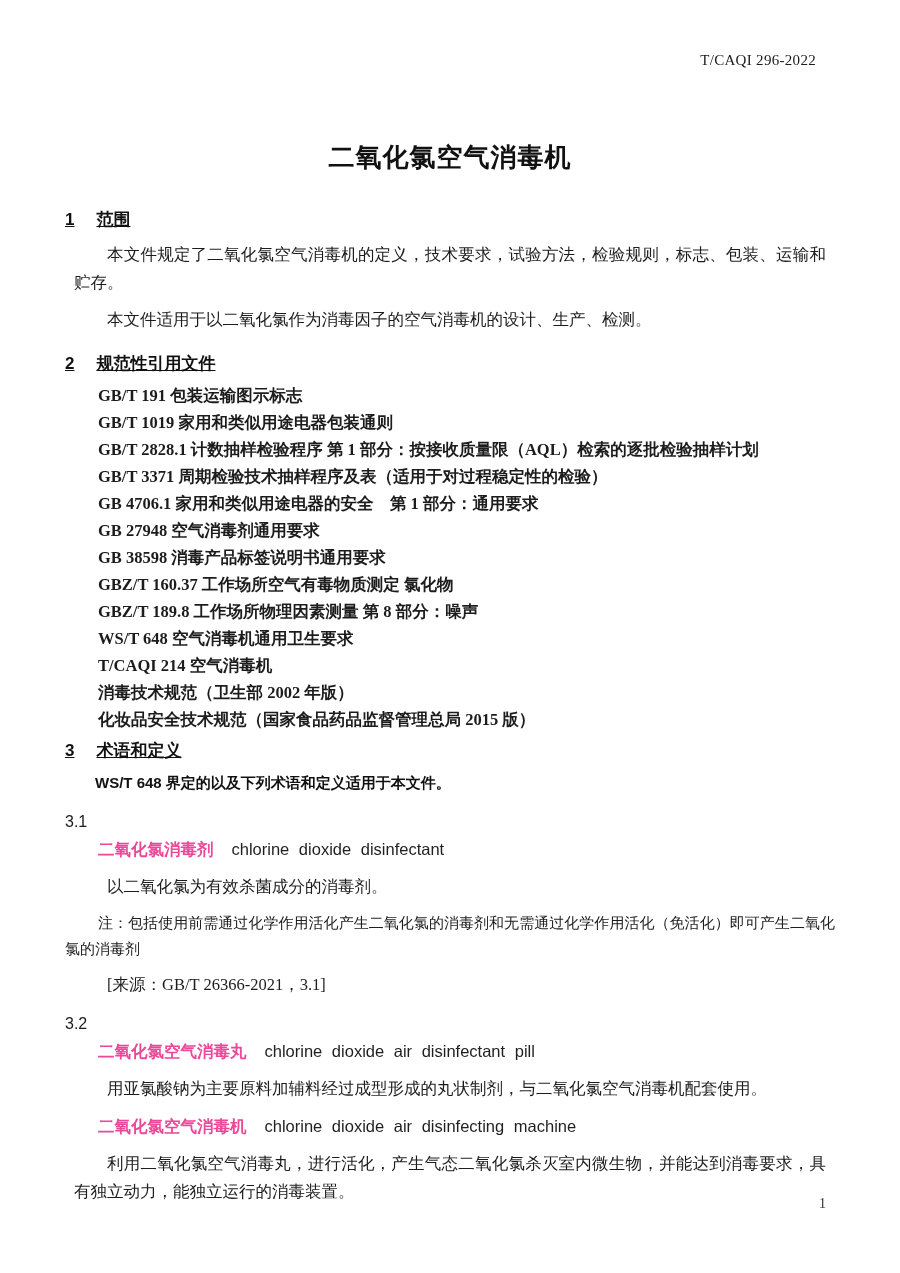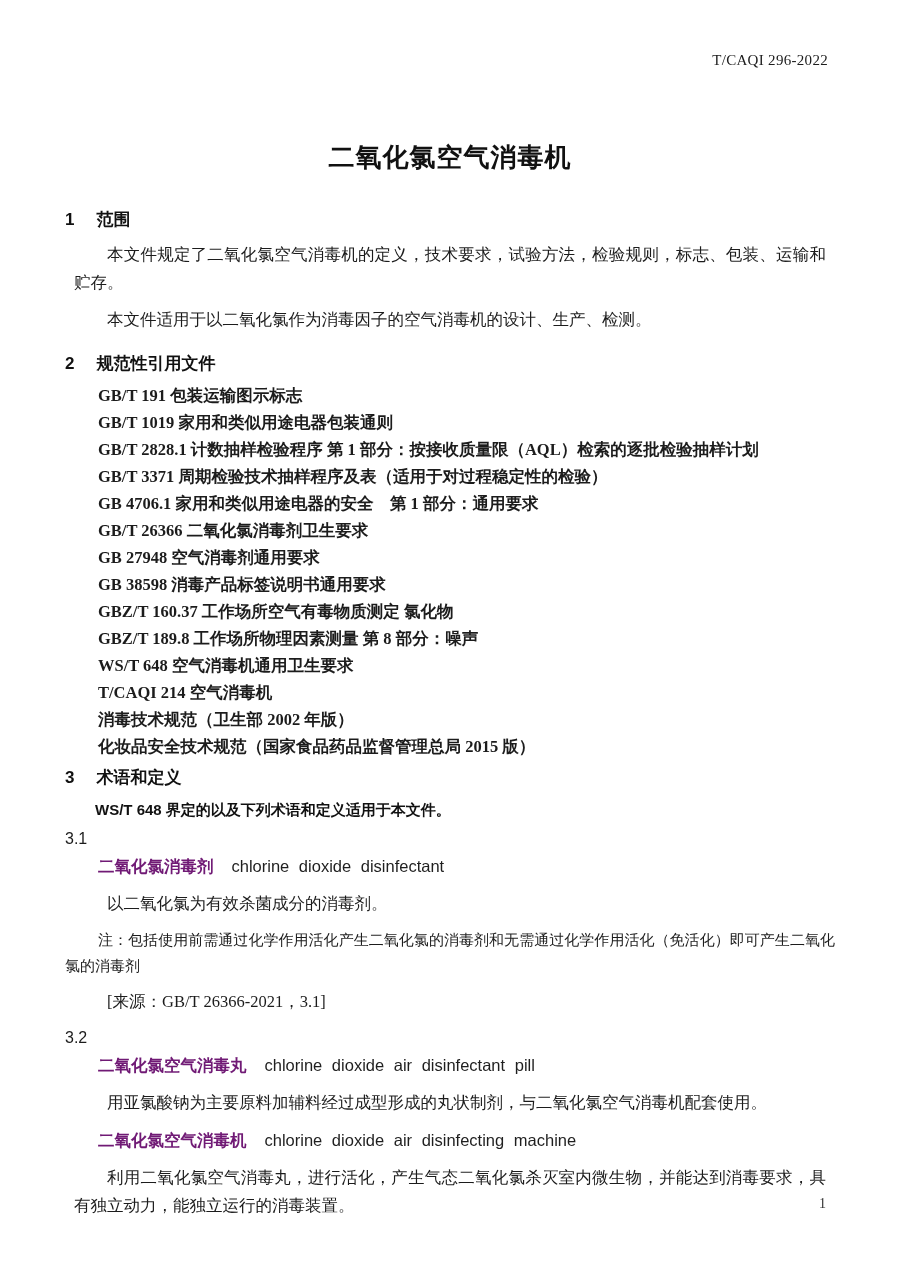--- a/index.html
+++ b/index.html
@@ -12,21 +12,21 @@
     width: 900px;
     height: 1273px;
     background: #ffffff;
     color: #1c1c1c;
     font-family: "Liberation Serif", "DejaVu Serif", serif;
     overflow: hidden;
   }
   .doc-header {
     position: absolute;
     top: 52px;
-    right: 72px;
+    right: 84px;
     font-size: 15px;
     letter-spacing: 0.3px;
     color: #1c1c1c;
   }
   .doc-title {
     position: absolute;
     top: 140px;
     left: 0;
     right: 0;
     margin: 0;
@@ -43,20 +43,21 @@
     left: 65px;
     right: 65px;
   }
   .sec-heading {
     font-family: "Liberation Sans", "DejaVu Sans", sans-serif;
     font-weight: 700;
     font-size: 17px;
     line-height: 24px;
     margin: 0 0 6px 0;
     color: #111;
+    text-decoration: underline;
   }
   .sec-heading .sec-num { margin-right: 22px; }
   .mt-s2 { margin-top: 18px; }
   .mt-s3 { margin-top: 6px; }
   .body-para {
     font-size: 16.5px;
     line-height: 28px;
     margin: 9px;
     text-indent: 2em;
     text-align: justify;
@@ -74,33 +75,33 @@
     font-size: 15px;
     line-height: 28px;
     margin: 0;
     text-indent: 2em;
     color: #111;
   }
   .term-num {
     font-family: "Liberation Sans", "DejaVu Sans", sans-serif;
     font-size: 16px;
     line-height: 26px;
-    margin-top: 2px;
+    margin-top: 12px;
     color: #1c1c1c;
   }
   .term-line {
     margin: 0;
     line-height: 28px;
     text-indent: 2em;
     font-size: 16.5px;
   }
   .term-zh {
     font-family: "Liberation Sans", "DejaVu Sans", sans-serif;
     font-weight: 700;
-    color: #701a75;
+    color: #ec4899;
   }
   .term-en {
     font-family: "Liberation Sans", "DejaVu Sans", sans-serif;
     font-weight: 400;
     margin-left: 18px;
     word-spacing: 5px;
     color: #1f1f1f;
   }
   .note-para {
     font-size: 15px;
@@ -137,21 +138,20 @@
     <div class="sec-heading mt-s2">
       <span class="sec-num">2</span><span class="sec-title">规范性引用文件</span>
     </div>
 
     <div>
       <p class="ref-line">GB/T 191  包装运输图示标志</p>
       <p class="ref-line">GB/T 1019  家用和类似用途电器包装通则</p>
       <p class="ref-line">GB/T 2828.1  计数抽样检验程序 第 1 部分：按接收质量限（AQL）检索的逐批检验抽样计划</p>
       <p class="ref-line">GB/T 3371  周期检验技术抽样程序及表（适用于对过程稳定性的检验）</p>
       <p class="ref-line">GB 4706.1  家用和类似用途电器的安全　第 1 部分：通用要求</p>
-      <p class="ref-line">GB/T 26366  二氧化氯消毒剂卫生要求</p>
       <p class="ref-line">GB 27948  空气消毒剂通用要求</p>
       <p class="ref-line">GB 38598  消毒产品标签说明书通用要求</p>
       <p class="ref-line">GBZ/T 160.37 工作场所空气有毒物质测定  氯化物</p>
       <p class="ref-line">GBZ/T 189.8  工作场所物理因素测量 第 8 部分：噪声</p>
       <p class="ref-line">WS/T 648  空气消毒机通用卫生要求</p>
       <p class="ref-line">T/CAQI 214  空气消毒机</p>
       <p class="ref-line">消毒技术规范（卫生部 2002 年版）</p>
       <p class="ref-line">化妆品安全技术规范（国家食品药品监督管理总局 2015 版）</p>
     </div>
 

